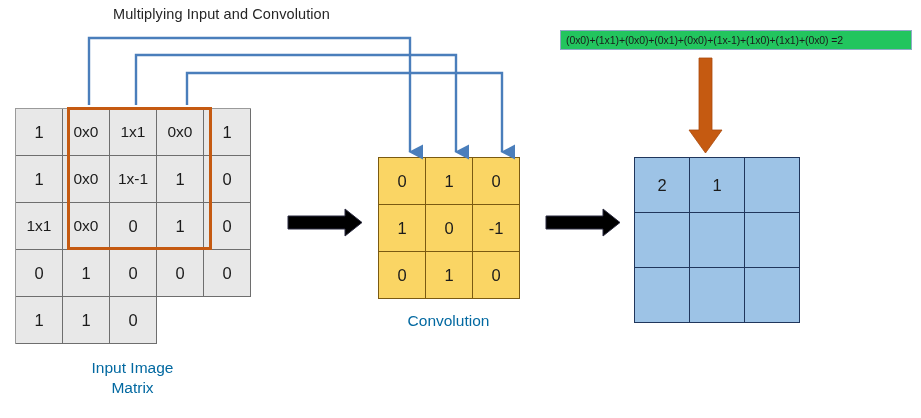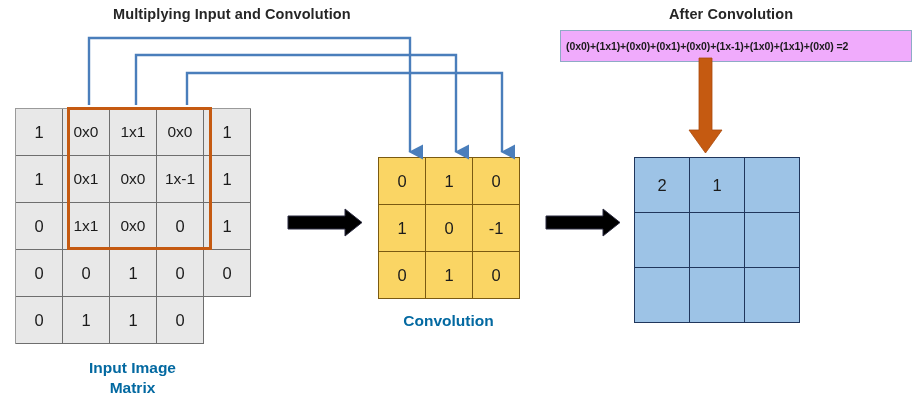--- a/index.html
+++ b/index.html
@@ -6,21 +6,21 @@
   body{
     width:921px;height:418px;
     background:#ffffff;
     font-family:"Liberation Sans", sans-serif;
     color:#1a1a1a;
     overflow:hidden;
     position:relative;
   }
   #stage{position:absolute;left:0;top:0;width:921px;height:418px;}
 
-  .abs{position:absolute;font-weight:bold;}
+  .abs{position:absolute;}
 
   
   .heading{
     font-size:14.5px;
     color:#262626;
     white-space:nowrap;
     letter-spacing:0.1px;
   }
 
   
@@ -94,54 +94,52 @@
     font-size:15.5px;
     color:#0369a1;
     text-align:center;
     line-height:1.32;
     white-space:pre-line;
   }
 
   
   #formula-box{
     left:560px;top:30px;
-    width:352px;height:32px;
-    background:#f0abfc;
+    width:352px;height:20px;
+    background:#22c55e;
     border:1px solid #8faac6;
     box-sizing:border-box;
     display:flex;align-items:center;
     padding-left:5px;
     font-size:10.5px;
     color:#1b1b1b;
     white-space:nowrap;
     letter-spacing:-0.1px;
   }
 
   
   #overlay{position:absolute;left:0;top:0;width:921px;height:418px;pointer-events:none;}
 </style>
 </head>
 <body>
 
 <div id="stage">
 
   <div class="abs heading" style="left:113px;top:6px;">Multiplying Input and Convolution</div>
 
-  <div class="abs heading" style="left:669px;top:6px;">After Convolution</div>
 
   <div class="abs" id="formula-box">(0x0)+(1x1)+(0x0)+(0x1)+(0x0)+(1x-1)+(1x0)+(1x1)+(0x0) =2</div>
 
   <div class="grid" id="input-grid">
       <div class="cell">1</div>
       <div class="cell mul">0x0</div>
       <div class="cell mul">1x1</div>
       <div class="cell mul">0x0</div>
       <div class="cell">1</div>
       <div class="cell">1</div>
-      <div class="cell mul">0x1</div>
       <div class="cell mul">0x0</div>
       <div class="cell mul">1x-1</div>
       <div class="cell">1</div>
       <div class="cell">0</div>
       <div class="cell mul">1x1</div>
       <div class="cell mul">0x0</div>
       <div class="cell">0</div>
       <div class="cell">1</div>
       <div class="cell">0</div>
       <div class="cell">0</div>

